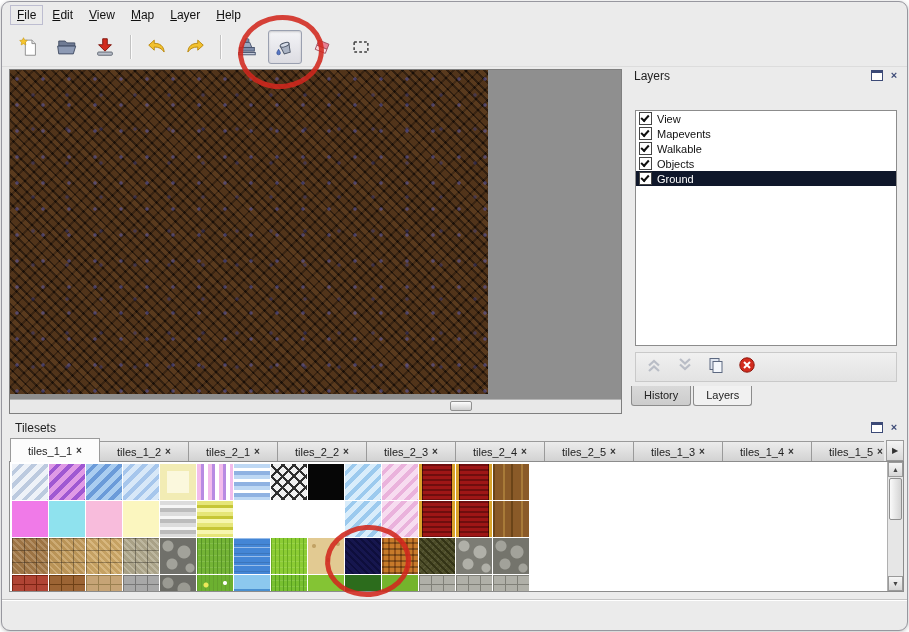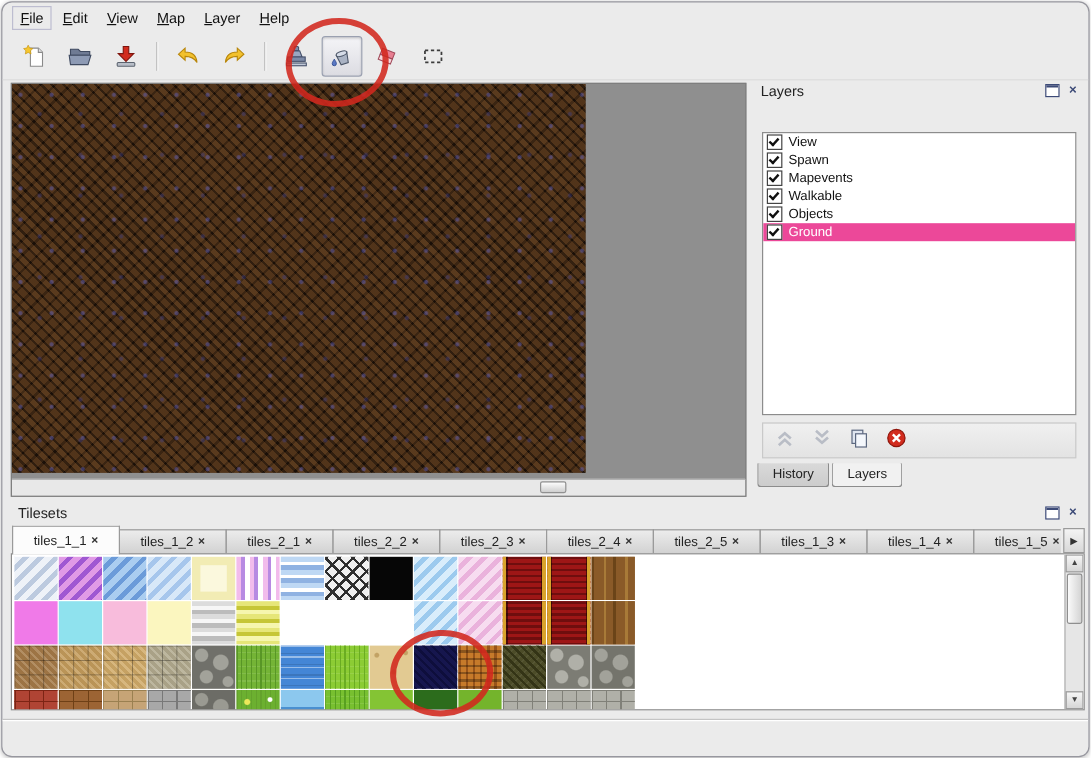--- a/index.html
+++ b/index.html
@@ -195,35 +195,31 @@
             <span class="close-icon">×</span>
           </span>
         </div>
         <div class="layer-list">
             <div class="layer-row">
               <span class="cb checked"></span>
               <span class="layer-label">View</span>
             </div>
             <div class="layer-row">
               <span class="cb checked"></span>
-              <span class="layer-label">Spawn</span>
+              <span class="layer-label">Mapevents</span>
             </div>
             <div class="layer-row">
               <span class="cb checked"></span>
-              <span class="layer-label">Mapevents</span>
+              <span class="layer-label">Walkable</span>
             </div>
             <div class="layer-row">
               <span class="cb checked"></span>
-              <span class="layer-label">Walkable</span>
-            </div>
-            <div class="layer-row">
-              <span class="cb checked"></span>
               <span class="layer-label">Objects</span>
             </div>
-            <div class="layer-row selected" style="background: #ec4899;">
+            <div class="layer-row selected" style="background: #0f172a;">
               <span class="cb checked"></span>
               <span class="layer-label">Ground</span>
             </div>
           </div>
         <div class="layer-btnbar">
             <span class="lbtn disabled">
               <span><svg width="18" height="18" viewBox="0 0 18 18">
                   <path d="M4 9.5l5-4.5 5 4.5" fill="none" stroke="#b9bdc6" stroke-width="2.2"></path>
                   <path d="M4 15l5-4.5 5 4.5" fill="none" stroke="#b9bdc6" stroke-width="2.2"></path>
                 </svg></span>

